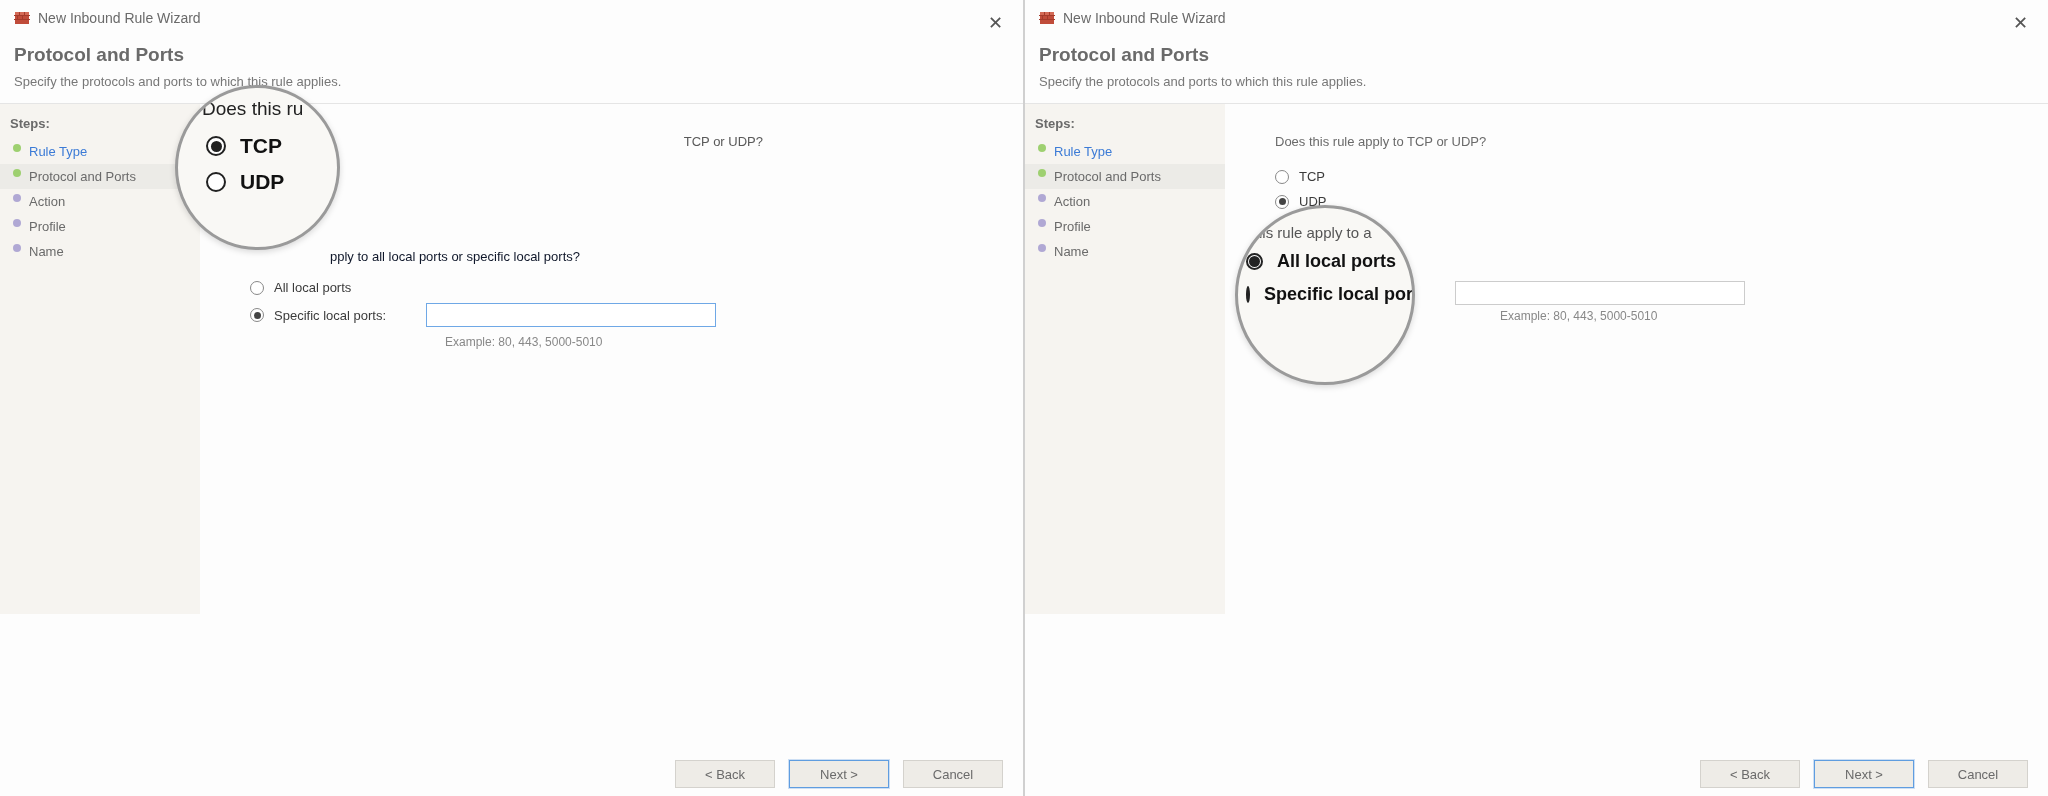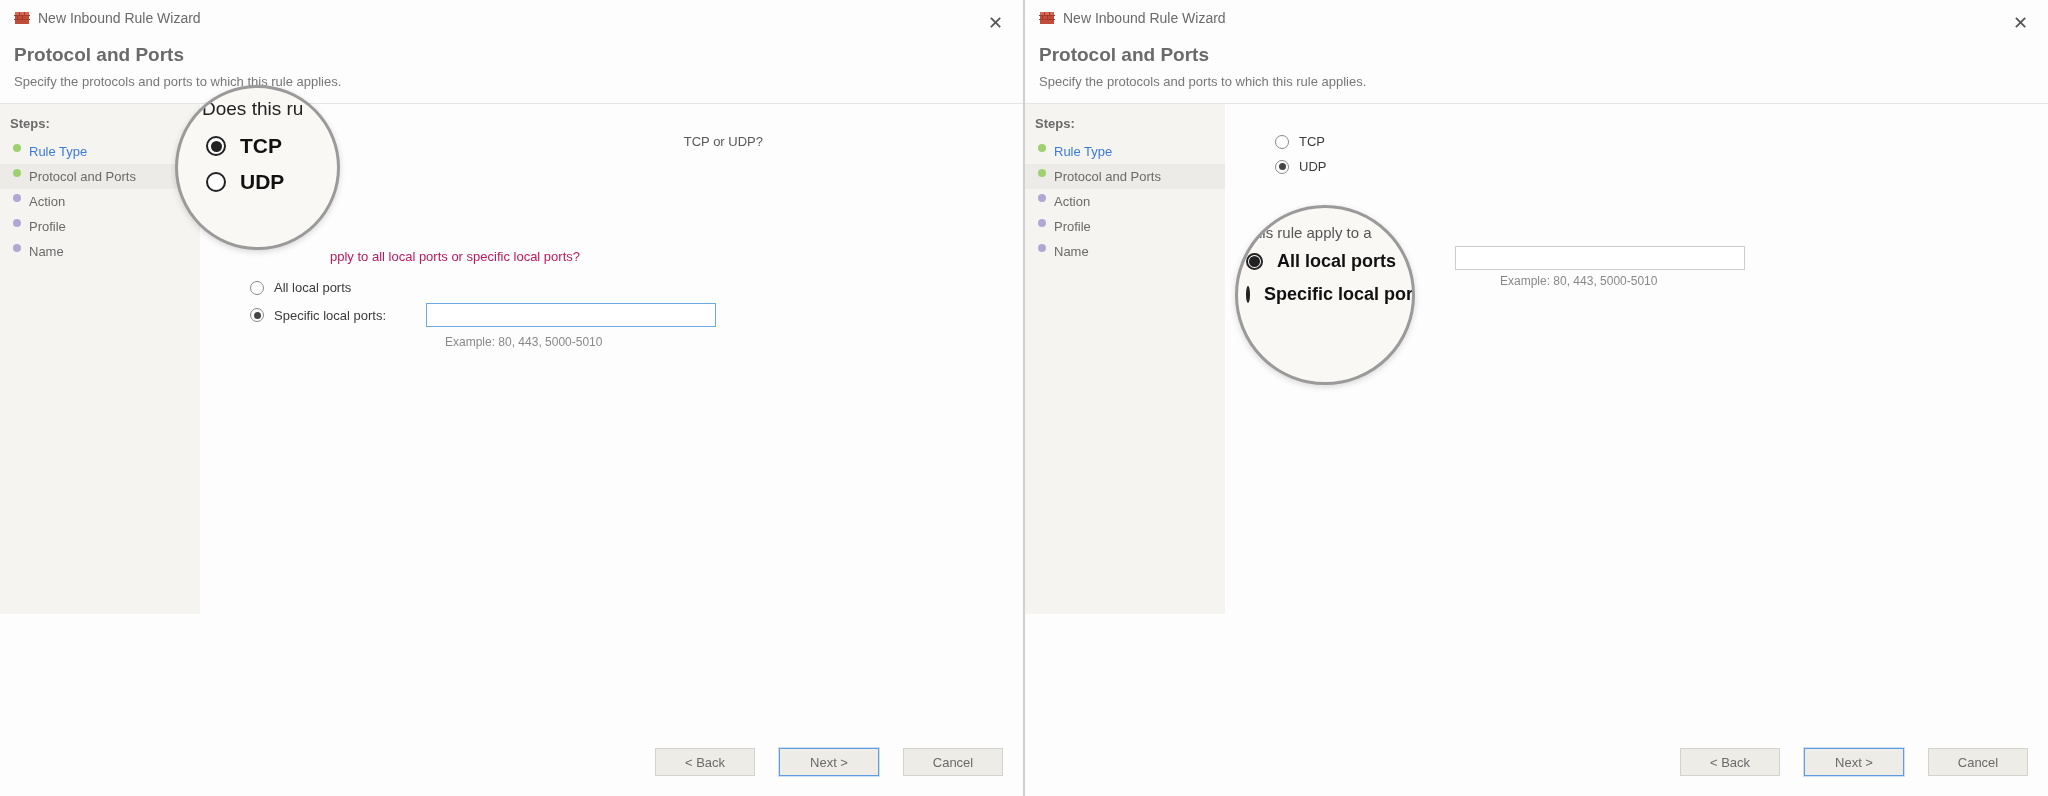--- a/index.html
+++ b/index.html
@@ -131,21 +131,21 @@
       width: 7px;
       height: 7px;
       border-radius: 50%;
       background: #444;
     }
     .radio-label {
       color: #3b3b3b;
       font-weight: 600;
     }
     .question2 {
-      color: #be185d;
+      color: #0f172a;
       margin-top: 35px;
       margin-bottom: 16px;
     }
     .port-row {
       display: flex;
       align-items: center;
       margin-bottom: 8px;
     }
     .port-input {
       width: 290px;
@@ -158,24 +158,24 @@
       border: 1px solid #ccc;
     }
     .example-text {
       color: #888;
       font-size: 12px;
       margin-left: 195px;
       margin-top: 4px;
     }
     .button-row {
       position: absolute;
-      bottom: 20px;
+      bottom: 8px;
       right: 20px;
       display: flex;
-      gap: 24px;
+      gap: 14px;
     }
     .btn {
       width: 100px;
       height: 28px;
       background: #eeece7;
       border: 1px solid #d4d2cd;
       color: #6a6a6a;
       font-size: 13px;
       cursor: pointer;
       display: flex;
@@ -374,20 +374,21 @@
         <span class="step-bullet bullet-pending"></span>
         <span class="step-text">Profile</span>
       </div>
       <div class="step-item">
         <span class="step-bullet bullet-pending"></span>
         <span class="step-text">Name</span>
       </div>
     </div>
 
     <div class="content-col">
+      <div class="question">Does this rule apply to TCP or UDP?</div>
       <div class="radio-row">
         <span class="radio-circle"></span>
         <span class="radio-label" style="font-weight:400;">TCP</span>
       </div>
       <div class="radio-row">
         <span class="radio-circle checked"></span>
         <span class="radio-label" style="font-weight:400;">UDP</span>
       </div>
 
 

